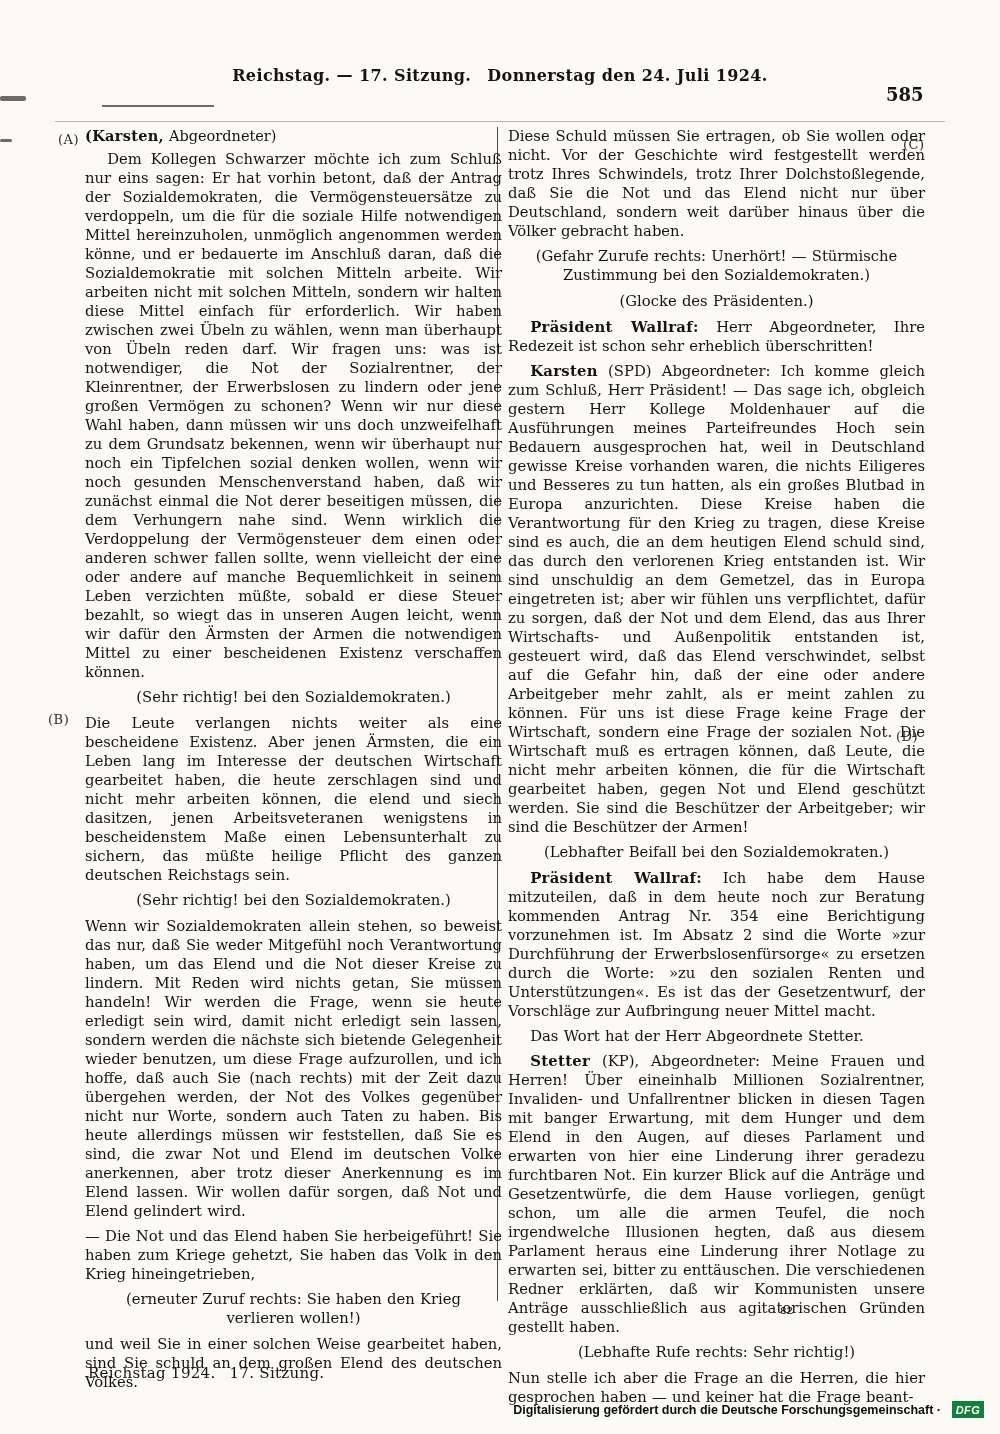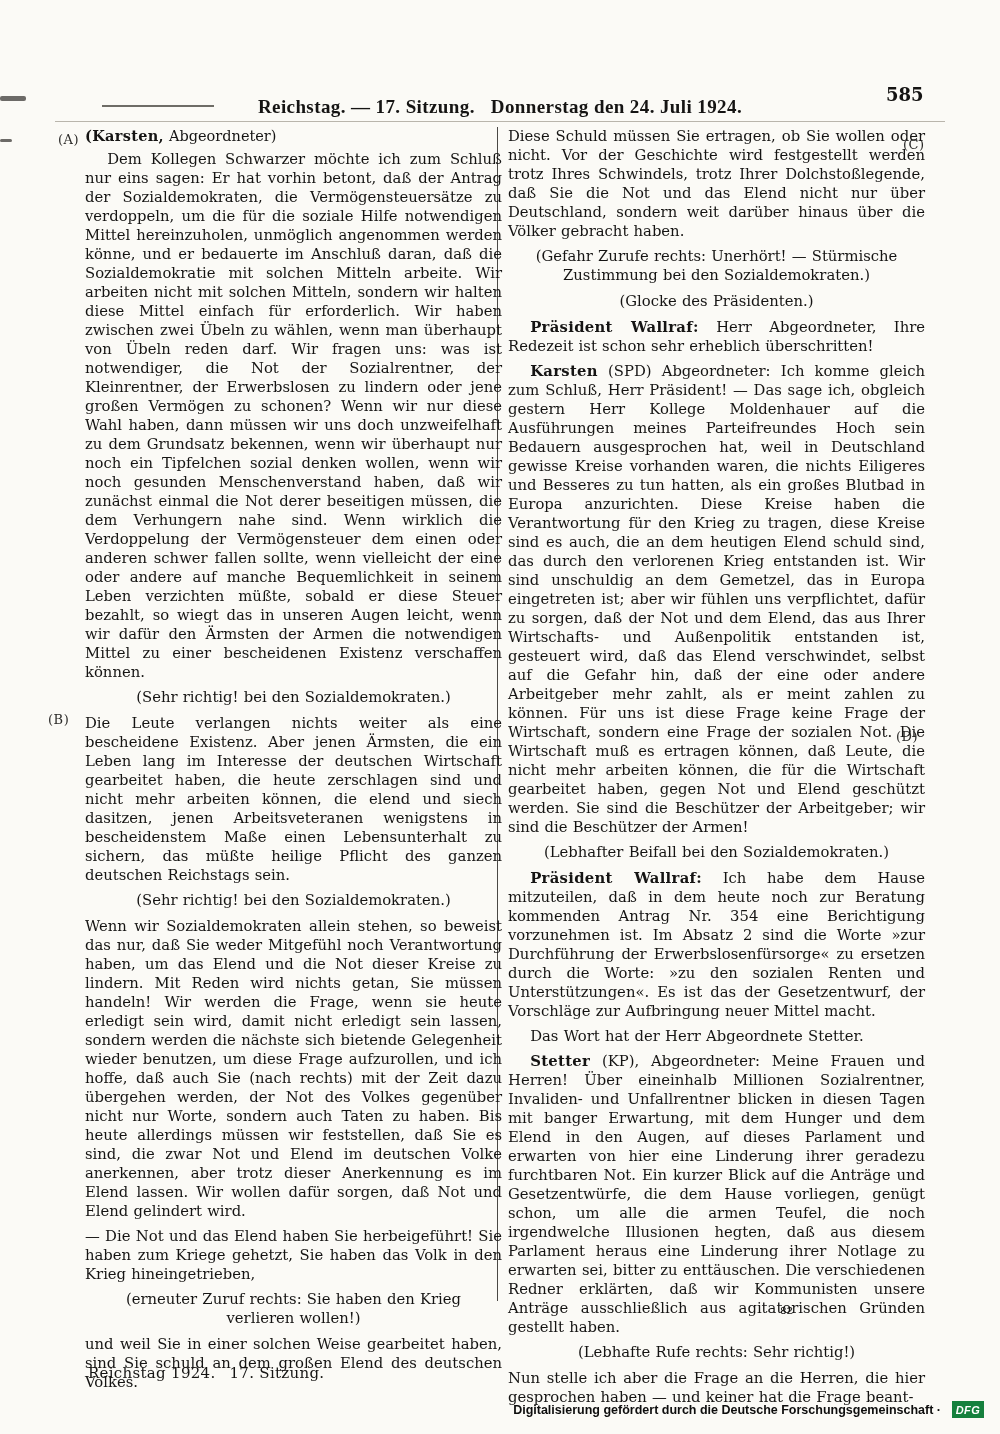--- a/index.html
+++ b/index.html
@@ -5,24 +5,23 @@
   html,body { margin:0; padding:0; background:#d8d6d0; }
   .page {
     position:relative; width:1000px; height:1434px; margin:0 auto;
     background:#fbfaf6;
     font-family:"DejaVu Serif", serif;
     color:#151413;
     overflow:hidden;
   }
   
   .running-head {
-    position:absolute; top:96px; left:0; width:100%;
-    text-align:center; font-size:19px; font-weight:600; letter-spacing:.4px;
+    position:absolute; top:66px; left:0; width:100%;
+    text-align:center; font-size:16px; font-weight:600; letter-spacing:.4px;
     white-space:nowrap;
-    font-family:Liberation Serif, serif;
   }
   .running-head .gap { display:inline-block; width:16px; }
   .page-number {
     position:absolute; top:84px; left:886px; font-size:18px; font-weight:600;
   }
   .head-rule {
     position:absolute; top:121px; left:55px; width:890px; height:0;
     border-top:1px solid #b9b5ac;
   }
   .short-rule {

